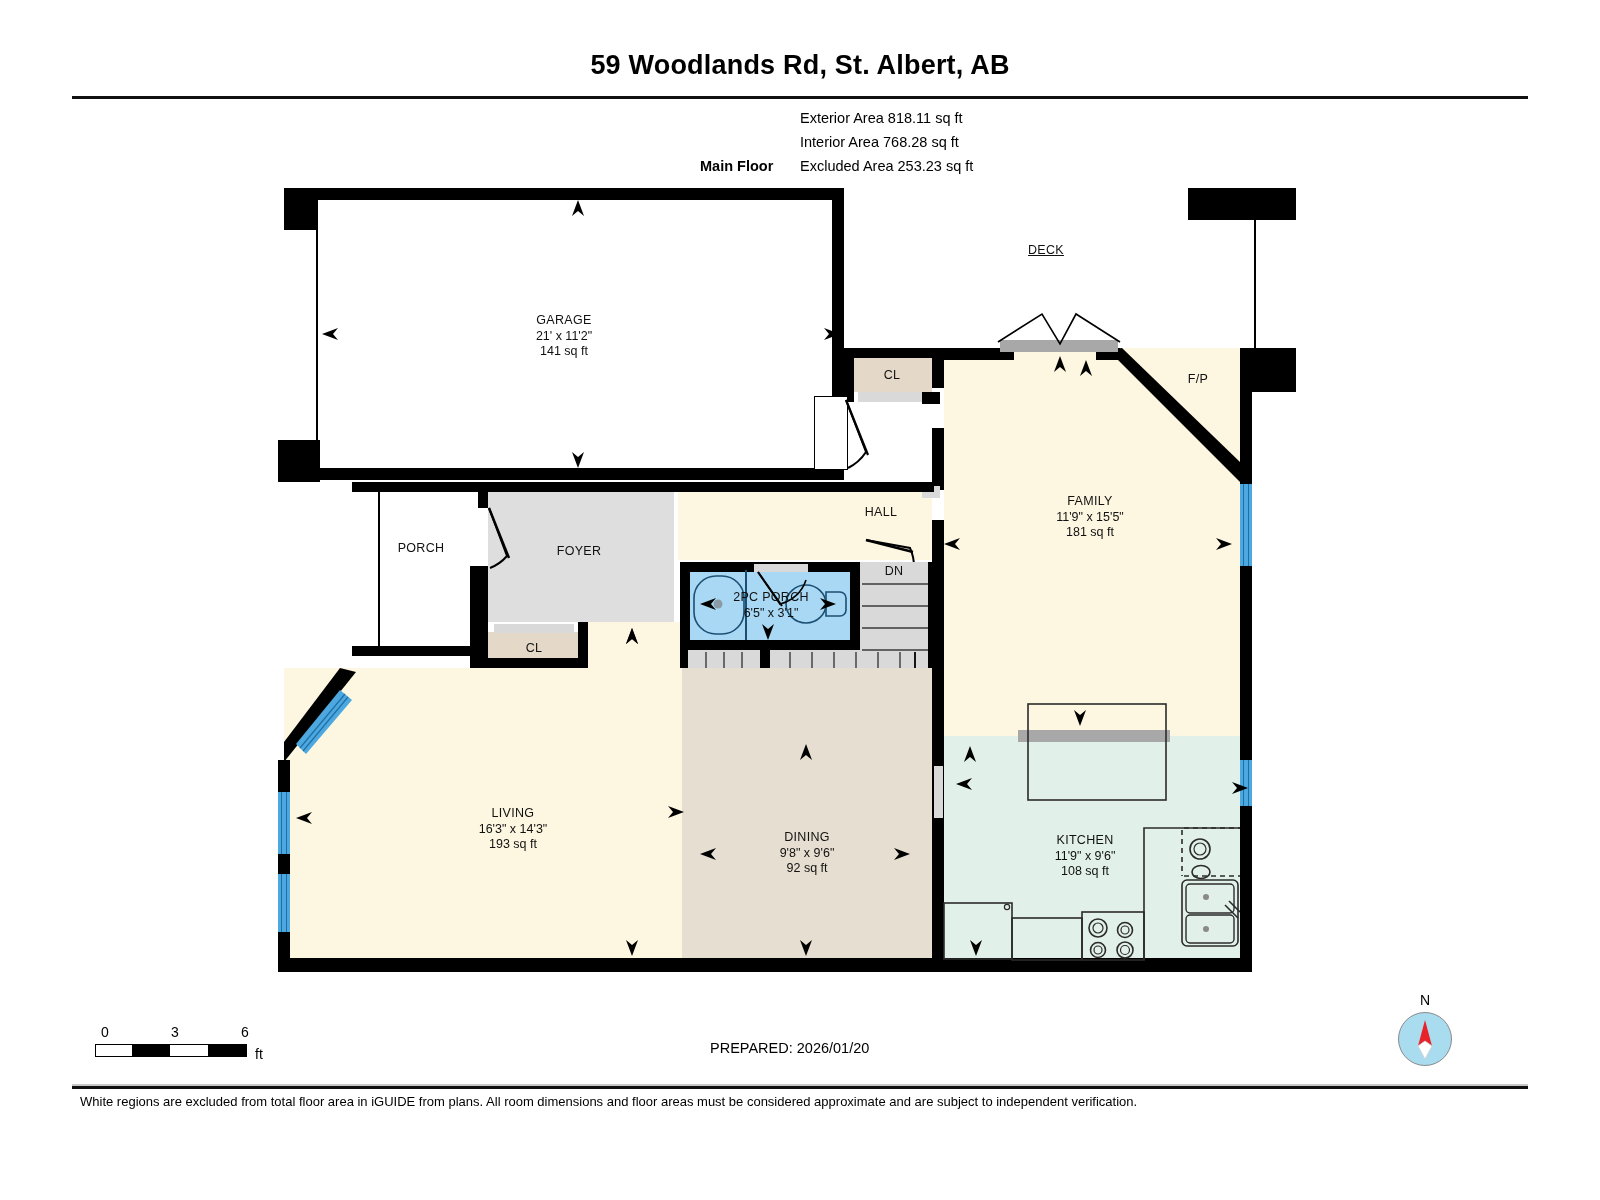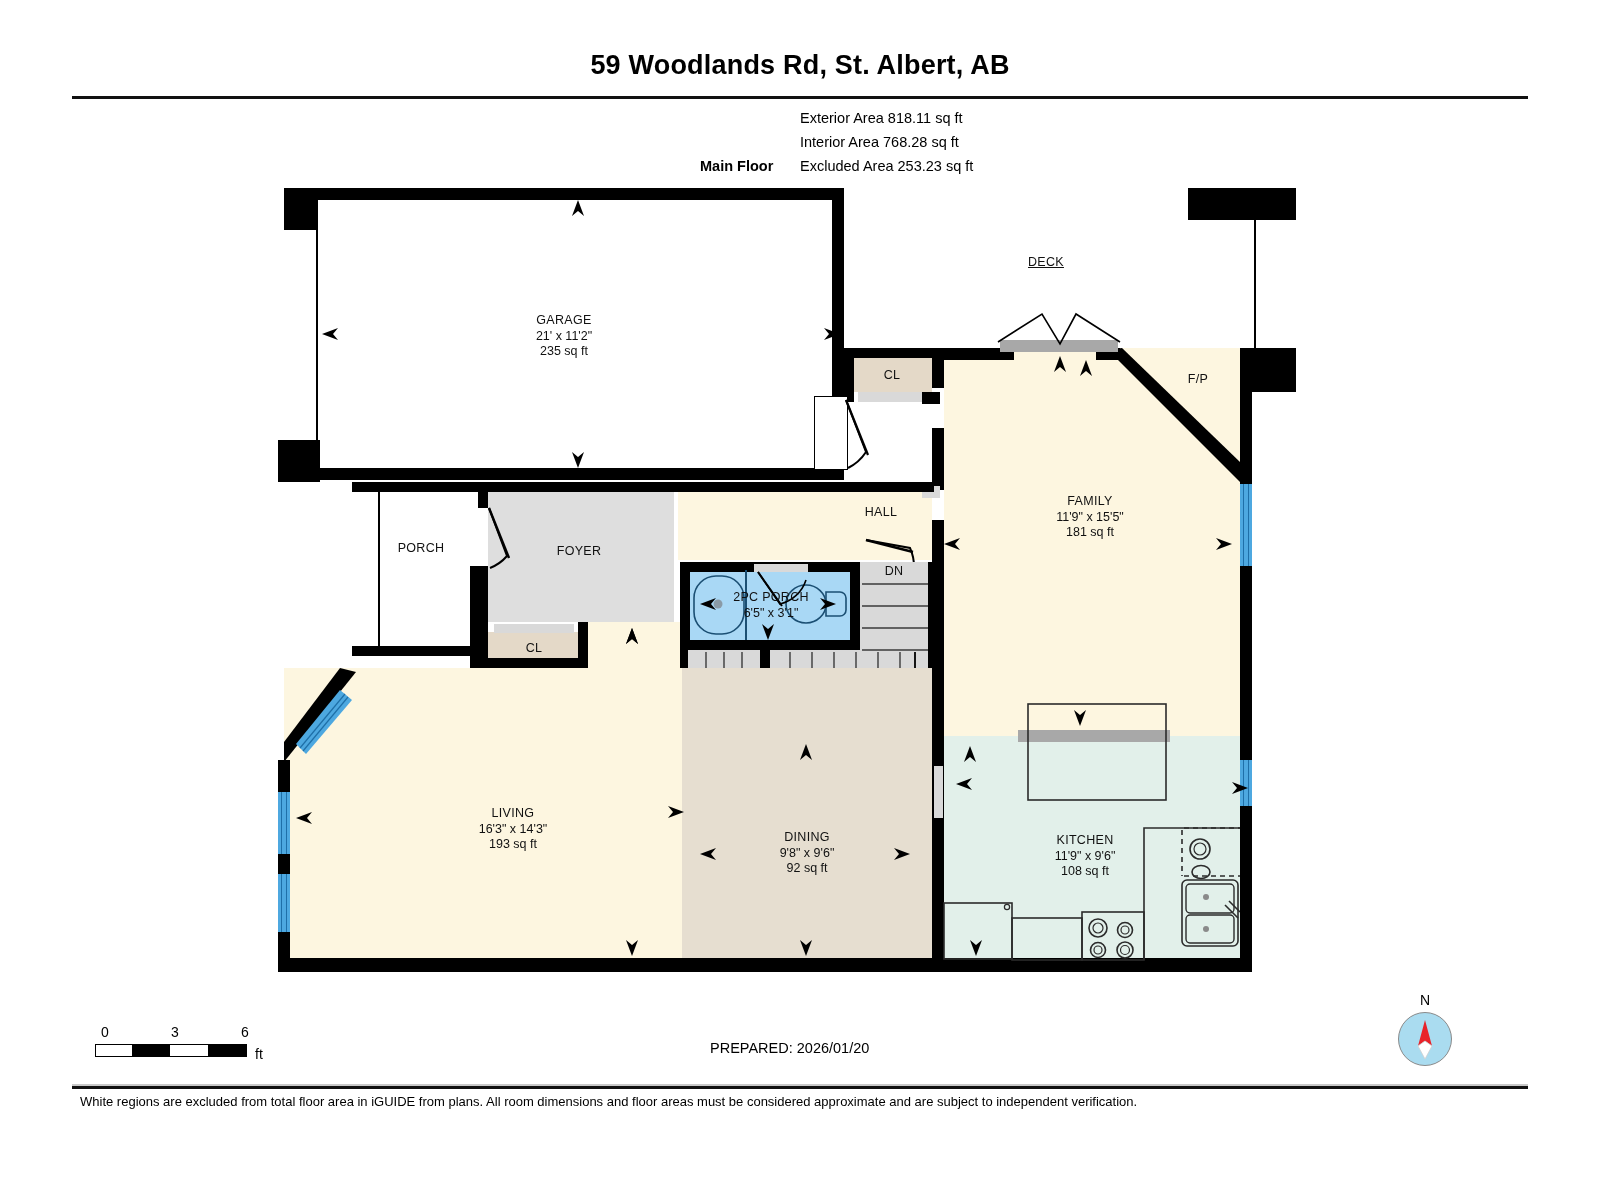--- a/index.html
+++ b/index.html
@@ -83,27 +83,27 @@
     <div class="shape f-wall" style="left:284px;top:188px;width:560px;height:12px;"></div>
     <div class="shape f-wall" style="left:284px;top:468px;width:560px;height:12px;"></div>
     <div class="shape f-wall" style="left:832px;top:188px;width:12px;height:292px;"></div>
 
     <div class="shape f-wall" style="left:284px;top:188px;width:34px;height:42px;"></div>
     <div class="shape f-wall" style="left:284px;top:440px;width:34px;height:40px;"></div>
     <div class="shape f-wall" style="left:316px;top:228px;width:2px;height:214px;"></div>
     <div class="lbl" style="left:484px;top:313px;width:160px;">
       <div class="nm">GARAGE</div>
       <div>21' x 11'2"</div>
-      <div>235 sq ft</div>
+      <div>141 sq ft</div>
     </div>
 
     <div class="shape f-white" style="left:844px;top:188px;width:412px;height:160px;"></div>
     <div class="shape f-wall" style="left:1188px;top:188px;width:108px;height:32px;"></div>
     <div class="shape f-wall" style="left:1254px;top:212px;width:2px;height:140px;"></div>
-    <div class="lbl" style="left:1006px;top:255px;width:80px;text-decoration:underline;">
+    <div class="lbl" style="left:1006px;top:243px;width:80px;text-decoration:underline;">
       <div class="nm">DECK</div>
     </div>
 
     <div class="shape f-cream" style="left:944px;top:348px;width:296px;height:388px;"></div>
 
     <svg class="ov">
       <polygon points="1108,348 1240,348 1240,470" fill="#fdf6e0"></polygon>
       <polygon points="1108,350 1240,482 1240,462 1122,348" fill="#000000"></polygon>
     </svg>
     <div class="shape f-wall" style="left:932px;top:348px;width:82px;height:12px;"></div>

